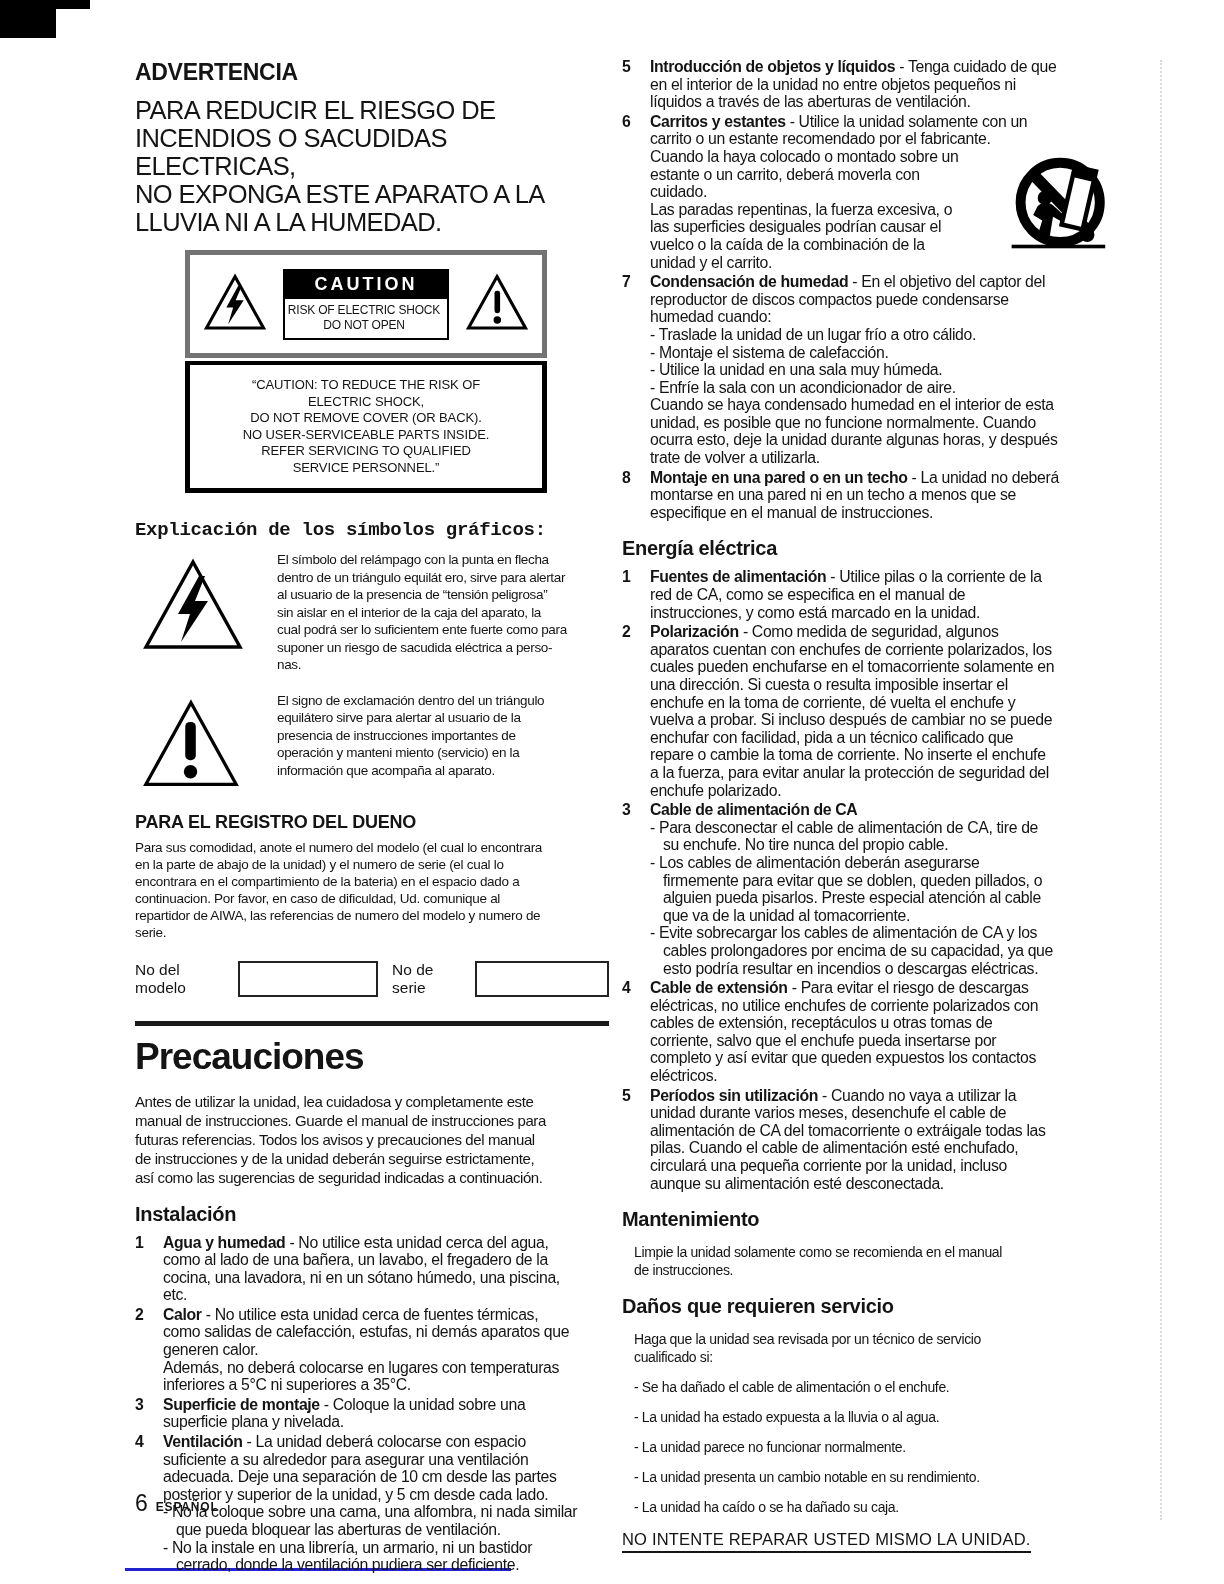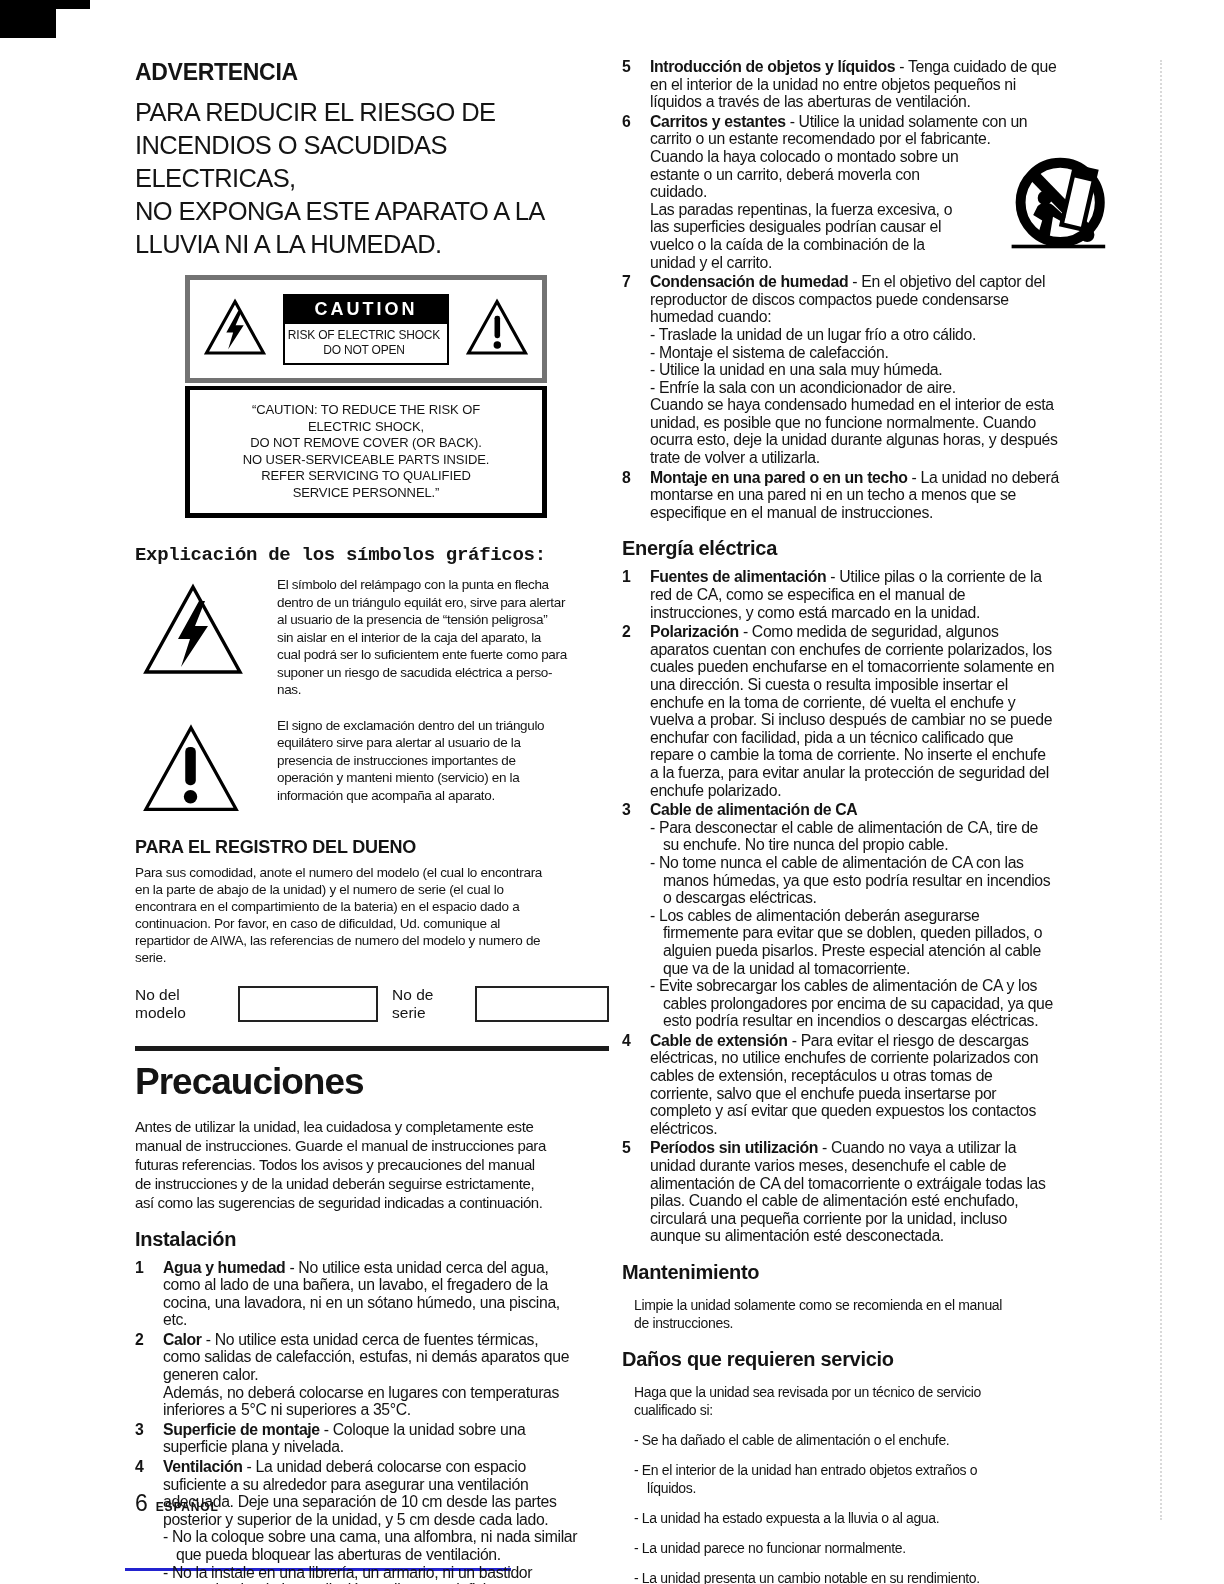--- a/index.html
+++ b/index.html
@@ -10,21 +10,21 @@
         clip-path:polygon(0 0,90px 0,90px 9px,56px 9px,56px 38px,0 38px);}
   .edge-dots{position:absolute;left:1160px;top:60px;height:1460px;width:0;
         border-left:2px dotted #c9c9c9;opacity:.7;}
   .bottom-line{position:absolute;left:125px;top:1568px;width:386px;height:3px;background:#2323cf;}
 
   .col-left{position:absolute;left:135px;top:55px;width:474px;}
   .col-right{position:absolute;left:622px;top:58px;width:488px;}
 
   h1,h2,h3{margin:0;}
   .adv-title{font-size:23px;font-weight:bold;letter-spacing:-0.3px;margin:4px 0 10px 0;}
-  .adv-text{font-size:25.5px;line-height:33px;letter-spacing:-0.6px;white-space:pre-line;margin:0 0 14px 0;}
+  .adv-text{font-size:25.5px;line-height:28px;letter-spacing:-0.6px;white-space:pre-line;margin:0 0 14px 0;}
 
   
   .caution-outer{width:362px;margin-left:50px;}
   .cbox{border:5px solid #737373;background:#fff;}
   .cbox-top{display:flex;align-items:center;justify-content:space-between;padding:12px 14px;height:74px;}
   .c-center{width:162px;border:2px solid #000;text-align:center;}
   .c-center-bar{background:#000;color:#fff;font-size:18px;font-weight:bold;letter-spacing:3px;padding:3px 0 4px 0;}
   .c-center-text{font-size:12px;line-height:15px;white-space:pre-line;padding:4px 6px 5px 2px;letter-spacing:-0.2px;}
   .cbox-bottom{border:5px solid #000;border-top-width:4px;margin-top:3px;text-align:center;
         font-size:13px;line-height:16.5px;white-space:pre-line;padding:12px 6px;letter-spacing:-0.1px;}
@@ -284,23 +284,20 @@
 repare o cambie la toma de corriente. No inserte el enchufe
 a la fuerza, para evitar anular la protección de seguridad del
 enchufe polarizado.</span></div>
     </div>
     <div class="item">
       <span class="num">3</span>
       <div class="itext"><span class="term">Cable de alimentación de CA</span>
         <div>
             <div class="dash">- Para desconectar el cable de alimentación de CA, tire de
 su enchufe. No tire nunca del propio cable.</div>
-            <div class="dash">- No tome nunca el cable de alimentación de CA con las
-manos húmedas, ya que esto podría resultar en incendios
-o descargas eléctricas.</div>
             <div class="dash">- Los cables de alimentación deberán asegurarse
 firmemente para evitar que se doblen, queden pillados, o
 alguien pueda pisarlos. Preste especial atención al cable
 que va de la unidad al tomacorriente.</div>
             <div class="dash">- Evite sobrecargar los cables de alimentación de CA y los
 cables prolongadores por encima de su capacidad, ya que
 esto podría resultar en incendios o descargas eléctricas.</div>
           </div>
       </div>
     </div>
@@ -325,22 +322,20 @@
 
     <h3 class="sub-head">Mantenimiento</h3>
     <p class="para">Limpie la unidad solamente como se recomienda en el manual
 de instrucciones.</p>
 
     <h3 class="sub-head">Daños que requieren servicio</h3>
     <p class="para">Haga que la unidad sea revisada por un técnico de servicio
 cualificado si:</p>
     <div>
         <div class="dash para">- Se ha dañado el cable de alimentación o el enchufe.</div>
-        <div class="dash para">- En el interior de la unidad han entrado objetos extraños o
-líquidos.</div>
         <div class="dash para">- La unidad ha estado expuesta a la lluvia o al agua.</div>
         <div class="dash para">- La unidad parece no funcionar normalmente.</div>
         <div class="dash para">- La unidad presenta un cambio notable en su rendimiento.</div>
         <div class="dash para">- La unidad ha caído o se ha dañado su caja.</div>
       </div>
     <span class="danos-warning">NO INTENTE REPARAR USTED MISMO LA UNIDAD.</span>
   </div>
 
   <div class="footer">
     <span class="footer-num">6</span>

